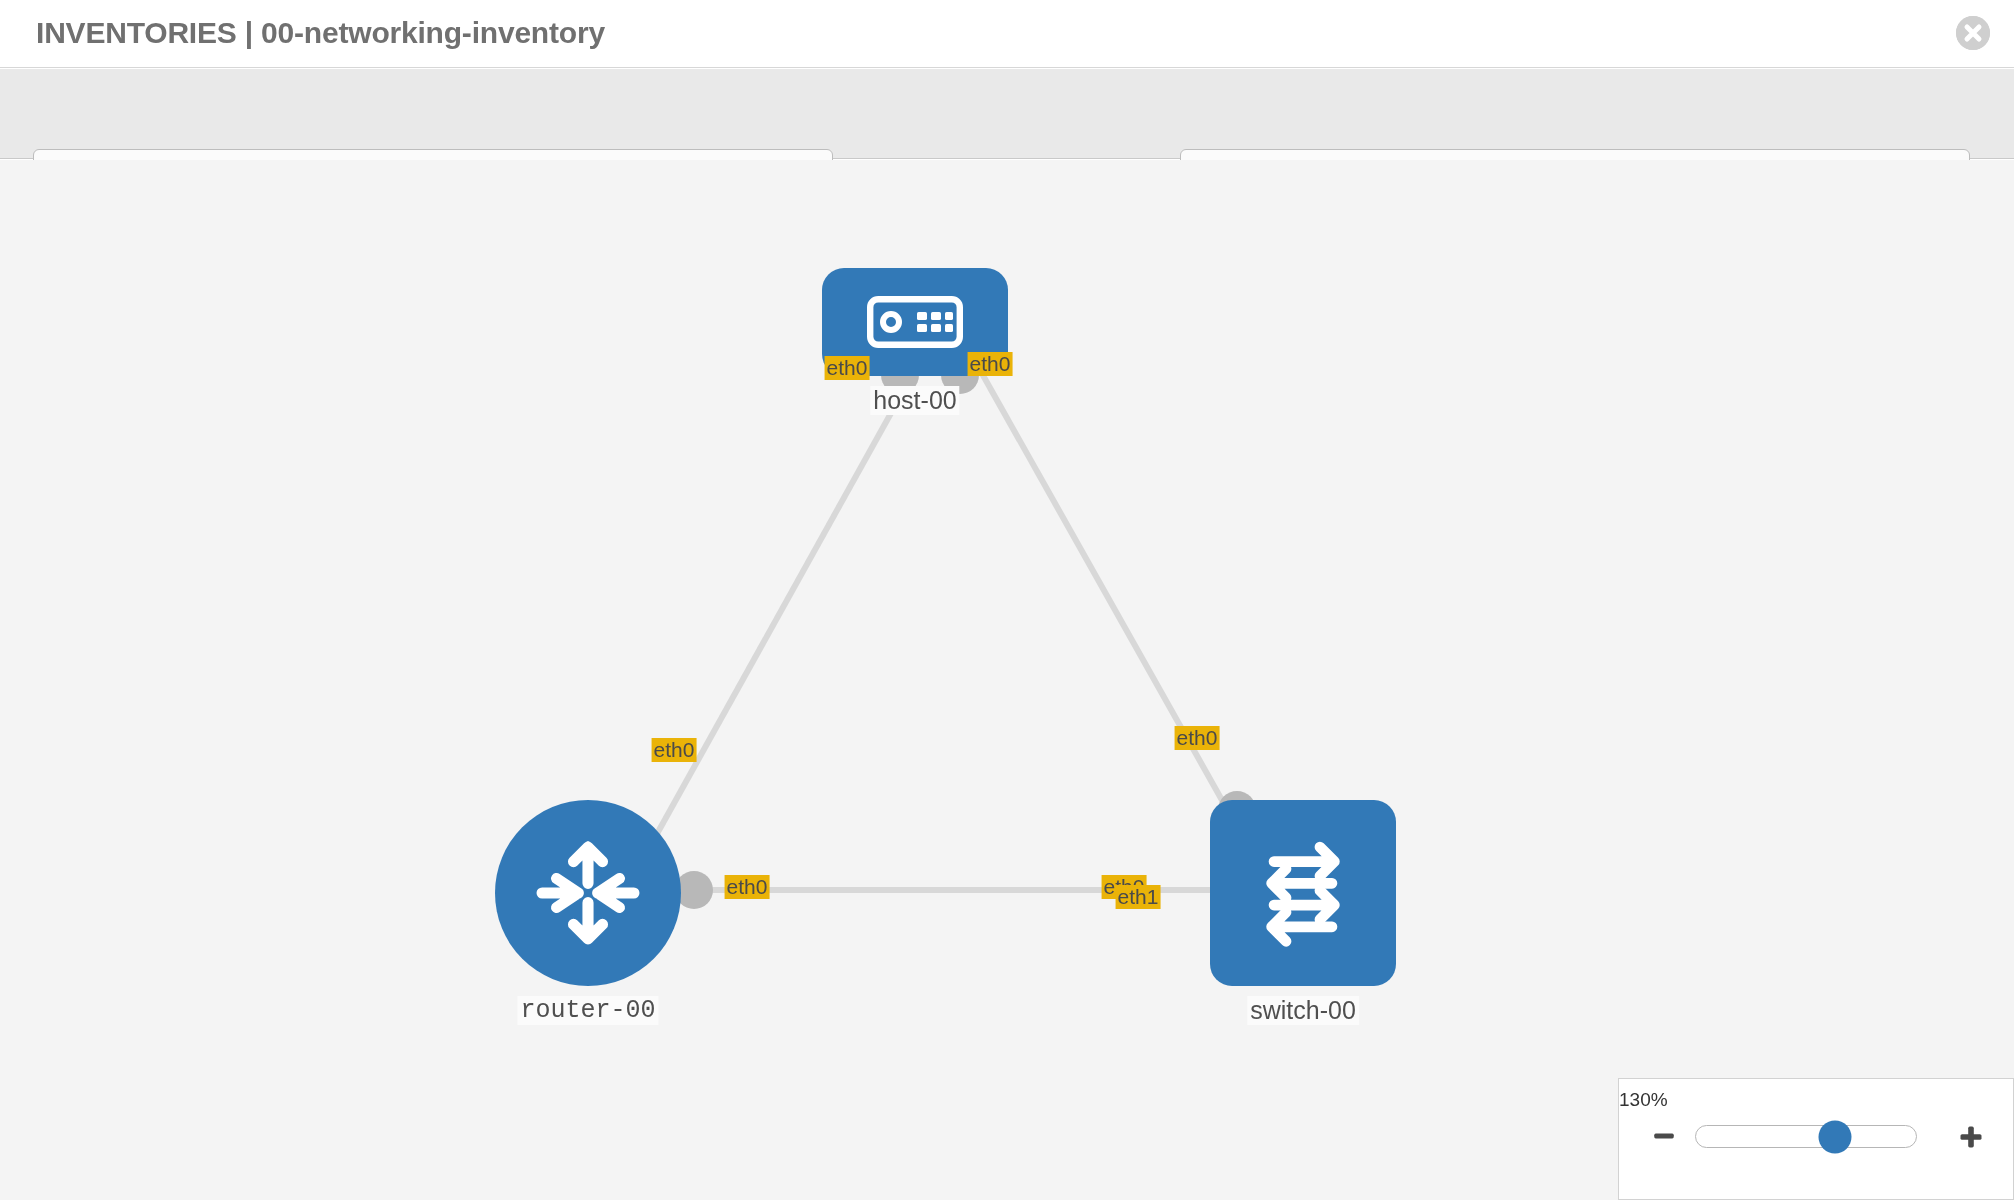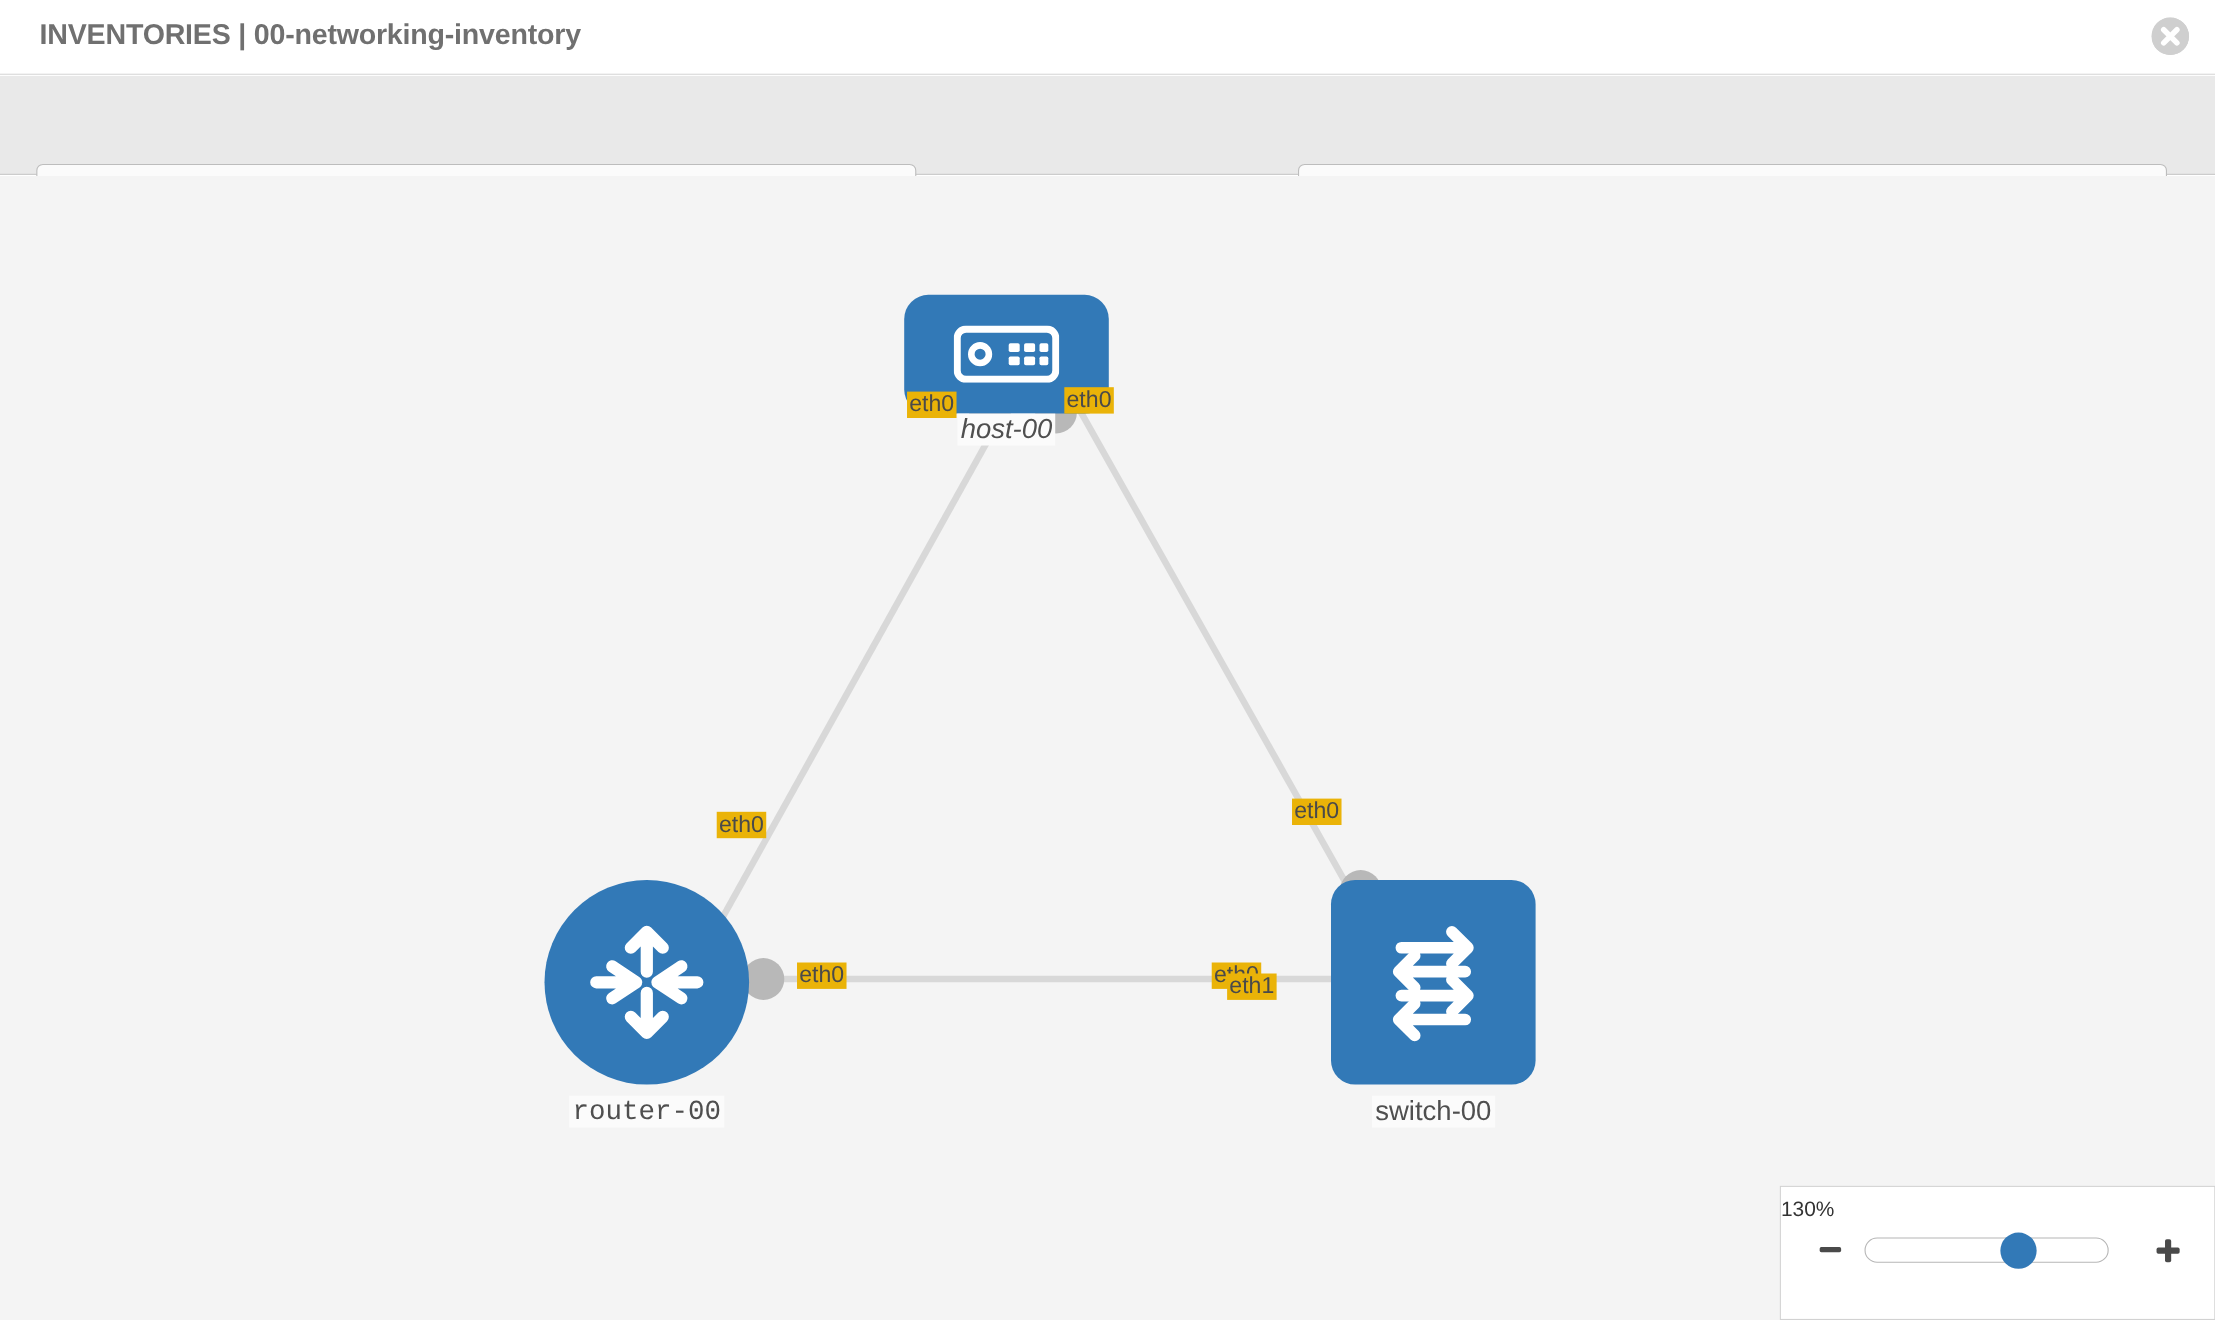--- a/index.html
+++ b/index.html
@@ -13,21 +13,21 @@
 
   
   #header {
     position: absolute; left: 0; top: 0;
     width: 2014px; height: 68px;
     background: #ffffff;
     border-bottom: 1px solid #d7d7d7;
   }
   #page-title {
     position: absolute; left: 36px; top: 16px;
-    font-size: 26px; font-weight: bold;
+    font-size: 30px; font-weight: bold;
     color: #707070;
     letter-spacing: -0.2px;
     white-space: nowrap;
   }
   #close-btn {
     position: absolute; right: 24px; top: 16px;
     width: 34px; height: 34px; border-radius: 50%;
     background: #cfcfcf;
     cursor: pointer;
   }
@@ -218,21 +218,21 @@
         <g fill="#ffffff">
           <rect x="25" y="8" width="5" height="4" rx="0.8"></rect>
           <rect x="32" y="8" width="5" height="4" rx="0.8"></rect>
           <rect x="39" y="8" width="4" height="4" rx="0.8"></rect>
           <rect x="25" y="14" width="5" height="4" rx="0.8"></rect>
           <rect x="32" y="14" width="5" height="4" rx="0.8"></rect>
           <rect x="39" y="14" width="4" height="4" rx="0.8"></rect>
         </g>
       </svg>
     </div>
-    <span class="node-label" style="top:108px;font-style:italic;">host-00</span>
+    <span class="node-label" style="top:118px;">host-00</span>
   </div>
 
   <div class="node" style="left:495px; top:640px; width:186px; height:230px;">
     <div class="node-shape circle" style="width:186px; height:186px;">
       <svg width="116" height="116" viewBox="0 0 48 48" aria-hidden="true">
         <g stroke="#ffffff" stroke-width="4.6" stroke-linecap="round" stroke-linejoin="round" fill="none">
           <path d="M24 5 V20 M18 11 L24 5 L30 11"></path>
           <path d="M24 43 V28 M18 37 L24 43 L30 37"></path>
           <path d="M5 24 H20 M11 18 L20 24 L11 30"></path>
           <path d="M43 24 H28 M37 18 L28 24 L37 30"></path>

